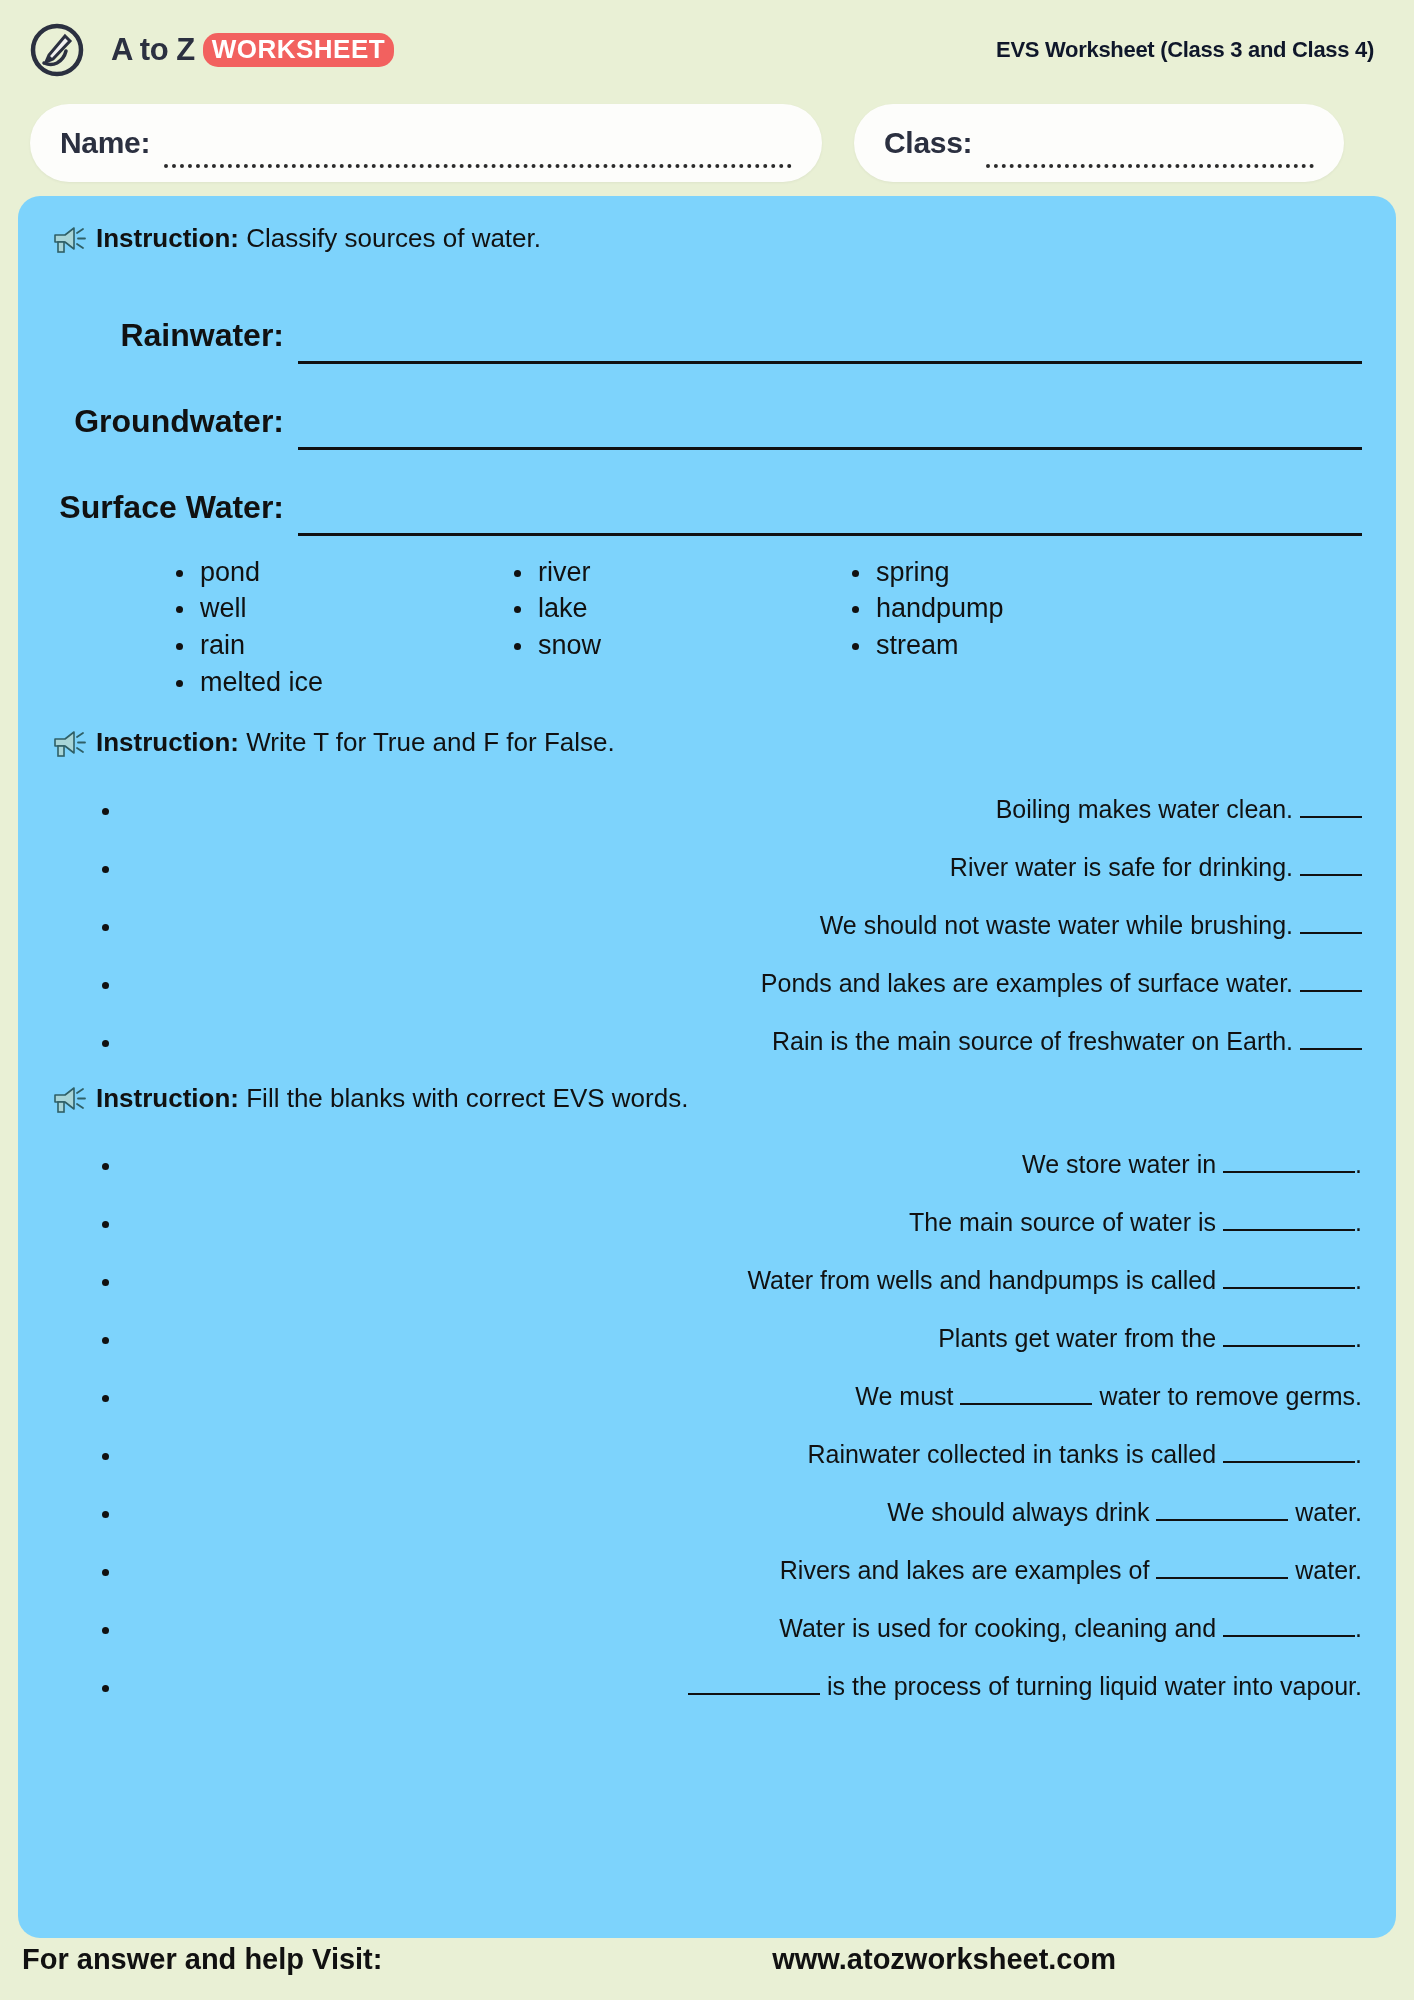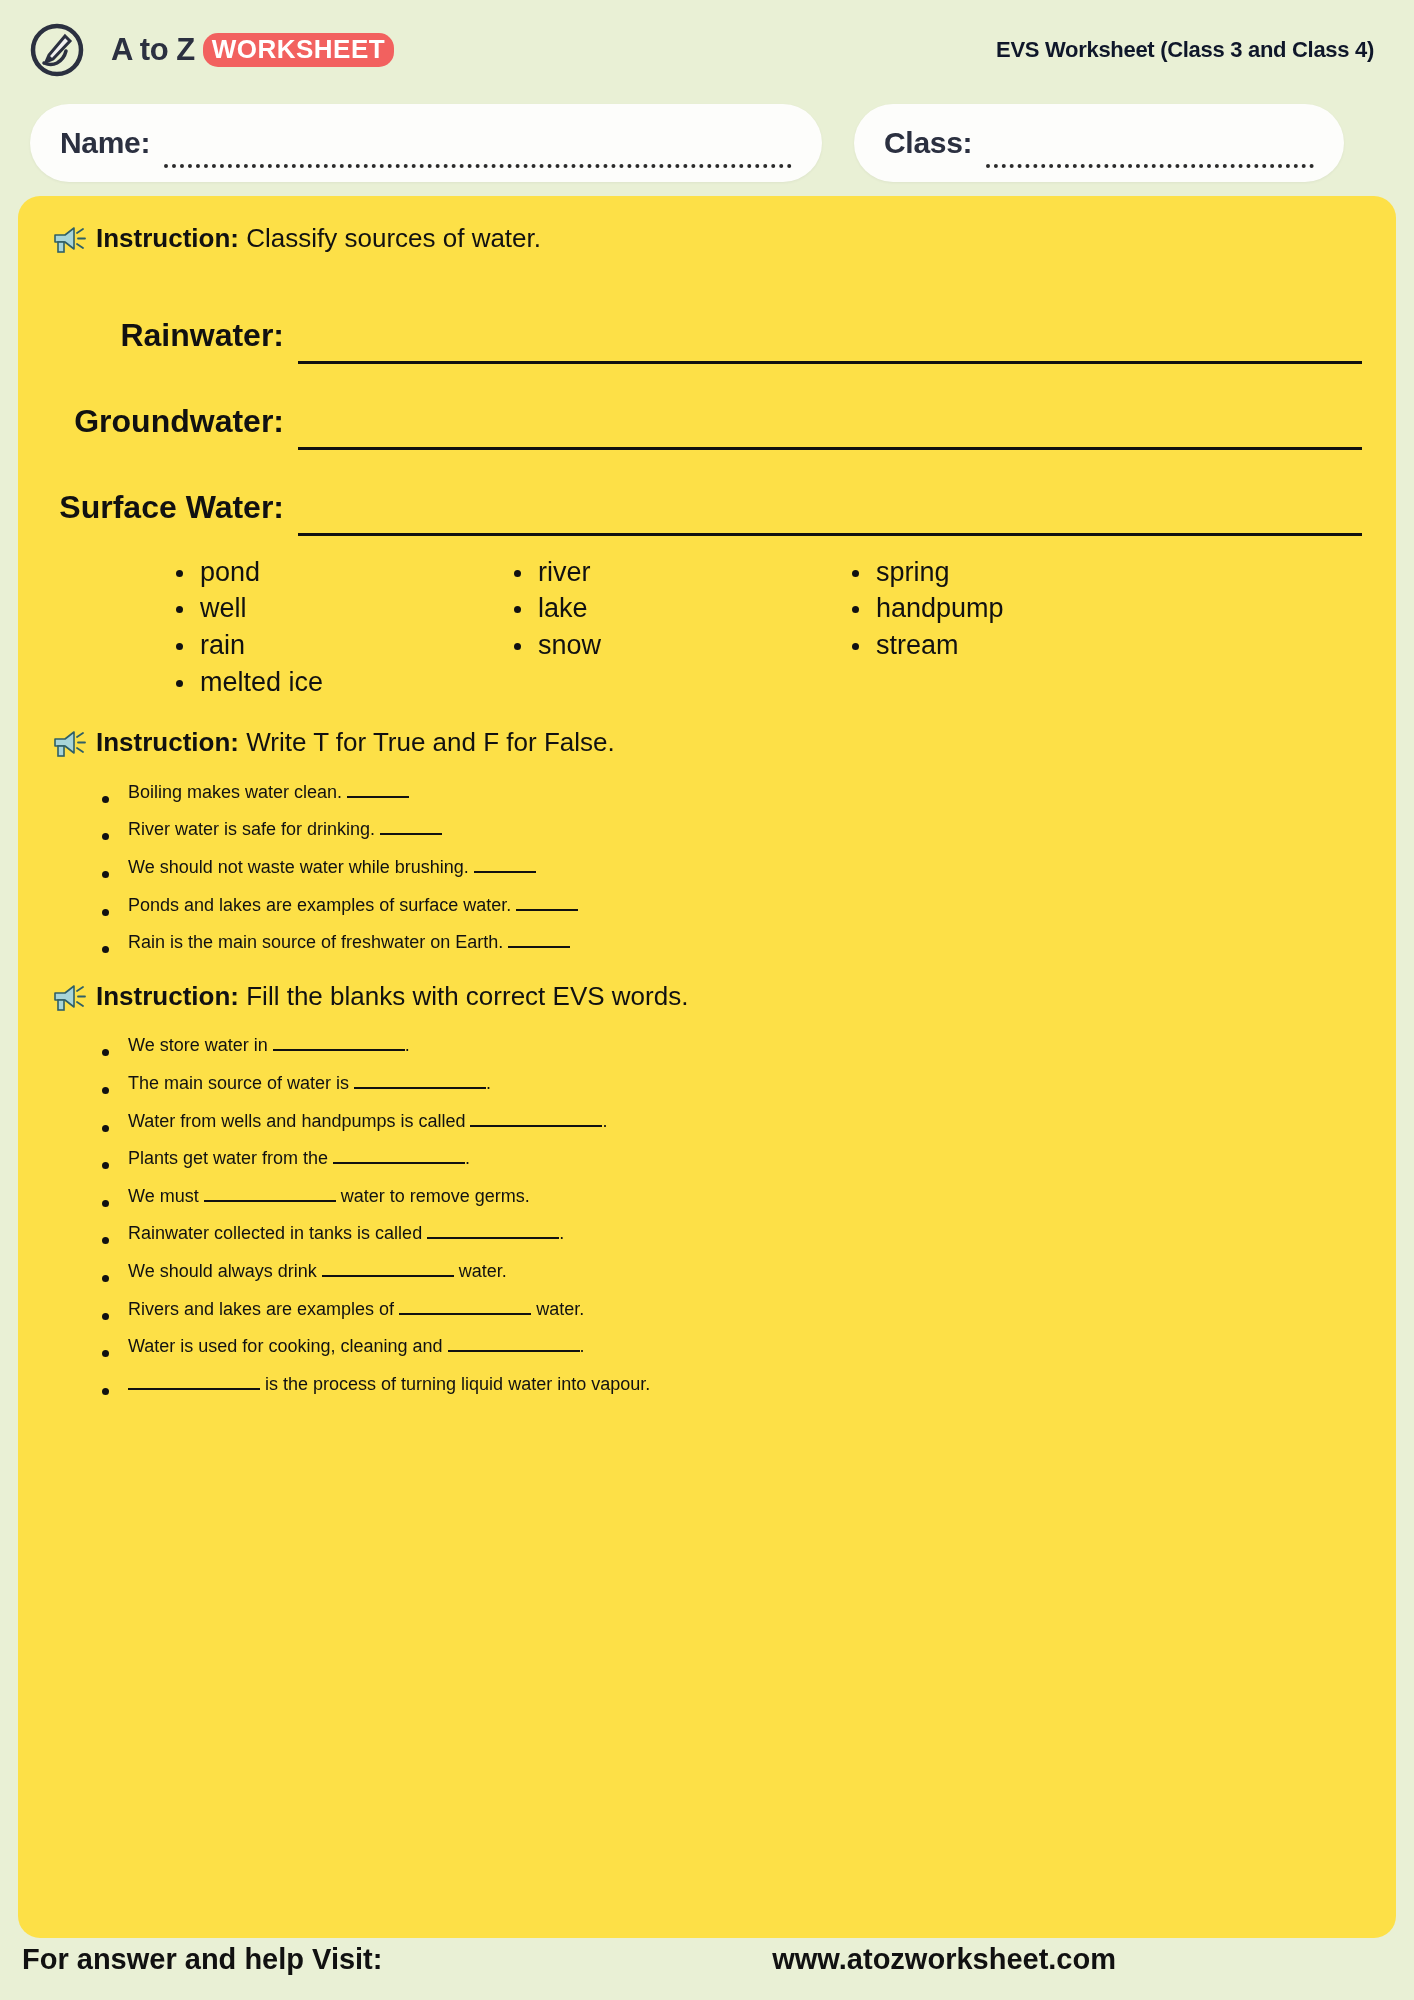--- a/index.html
+++ b/index.html
@@ -117,21 +117,21 @@
     margin-bottom: 14px;
   }
 
   
   .sheet {
     position: absolute;
     top: 196px;
     left: 18px;
     width: 1378px;
     height: 1742px;
-    background: #fde047;
+    background: #7dd3fc;
     border-radius: 22px;
     padding: 26px 34px 10px 34px;
     overflow: hidden;
   }
 
   
   .instruction {
     display: flex;
     align-items: flex-start;
     gap: 10px;
@@ -192,26 +192,27 @@
     width: 7px; height: 7px;
     border-radius: 50%;
     background: #111;
   }
 
   
   .qlist { margin-top: 10px; padding-left: 44px; }
   .qlist li {
     position: relative;
     list-style: none;
-    font-size: 18px;
+    font-size: 25px;
     line-height: 1.2;
     padding-left: 32px;
-    margin-top: 16px;
-    color: #111;
-    white-space: nowrap;
+    margin-top: 28px;
+    color: #111;
+    white-space: nowrap;
+    text-align: right;
   }
   .qlist li::before {
     content: "";
     position: absolute;
     left: 6px;
     top: 14px;
     width: 7px; height: 7px;
     border-radius: 50%;
     background: #111;
   }

